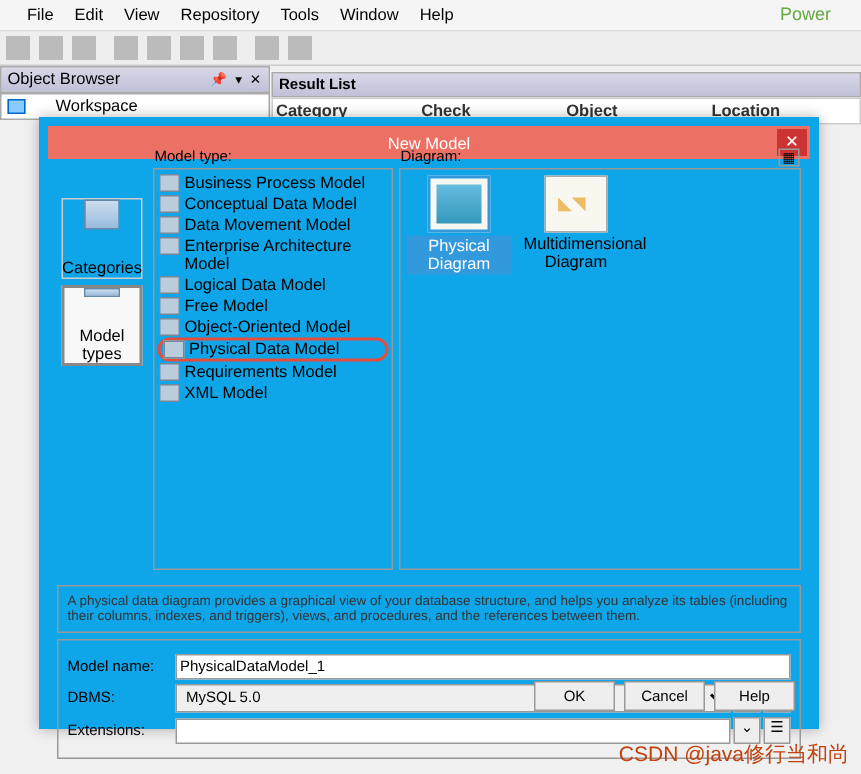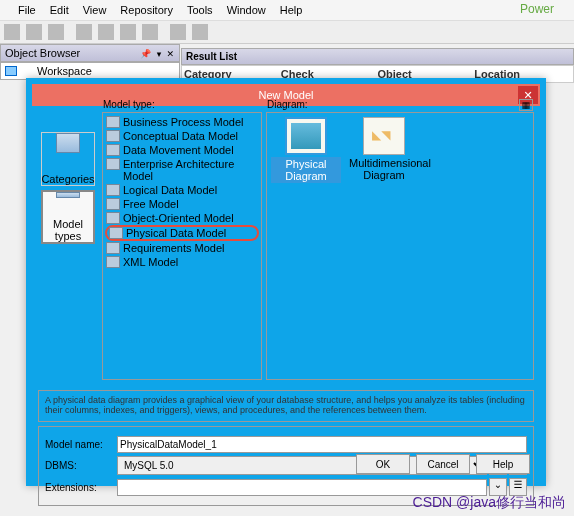--- a/index.html
+++ b/index.html
@@ -41,21 +41,21 @@
 .diag-ico.phys::before { content: ""; position: absolute; left: 4px; top: 4px; right: 4px; bottom: 4px; background: linear-gradient(#6bd, #39b); }
 .diag-ico.multi::before { content: "◣◥"; position: absolute; left: 8px; top: 10px; color: #eb6; font-size: 12px; }
 .desc { margin: 4px 6px; border: 1px solid #999; padding: 4px 6px; font-size: 9px; color: #333; height: 32px; }
 .form { margin: 4px 6px; border: 1px solid #999; padding: 6px; }
 .form-row { display: flex; align-items: center; margin: 3px 0; gap: 2px; }
 .form-row label { width: 70px; font-size: 10px; }
 .form-row input, .form-row select { flex: 1; font-size: 10px; padding: 2px; border: 1px solid #999; }
 .form-row .btn { width: 18px; height: 18px; border: 1px solid #999; background: #eee; cursor: default; text-align: center; font-size: 10px; }
 .footer { position: absolute; bottom: 6px; right: 10px; display: flex; gap: 6px; }
 .footer button { width: 54px; height: 20px; font-size: 10px; border: 1px solid #999; background: #eee; cursor: default; }
-.watermark { position: absolute; right: 8px; bottom: 4px; font-size: 14px; color: #4c1d95; font-family: sans-serif; }
+.watermark { position: absolute; right: 8px; bottom: 4px; font-size: 14px; color: #c2410c; font-family: sans-serif; }
 </style>
 </head>
 <body>
 
 <div class="menubar">
   <span>File</span>
   <span>Edit</span>
   <span>View</span>
   <span>Repository</span>
   <span>Tools</span>

